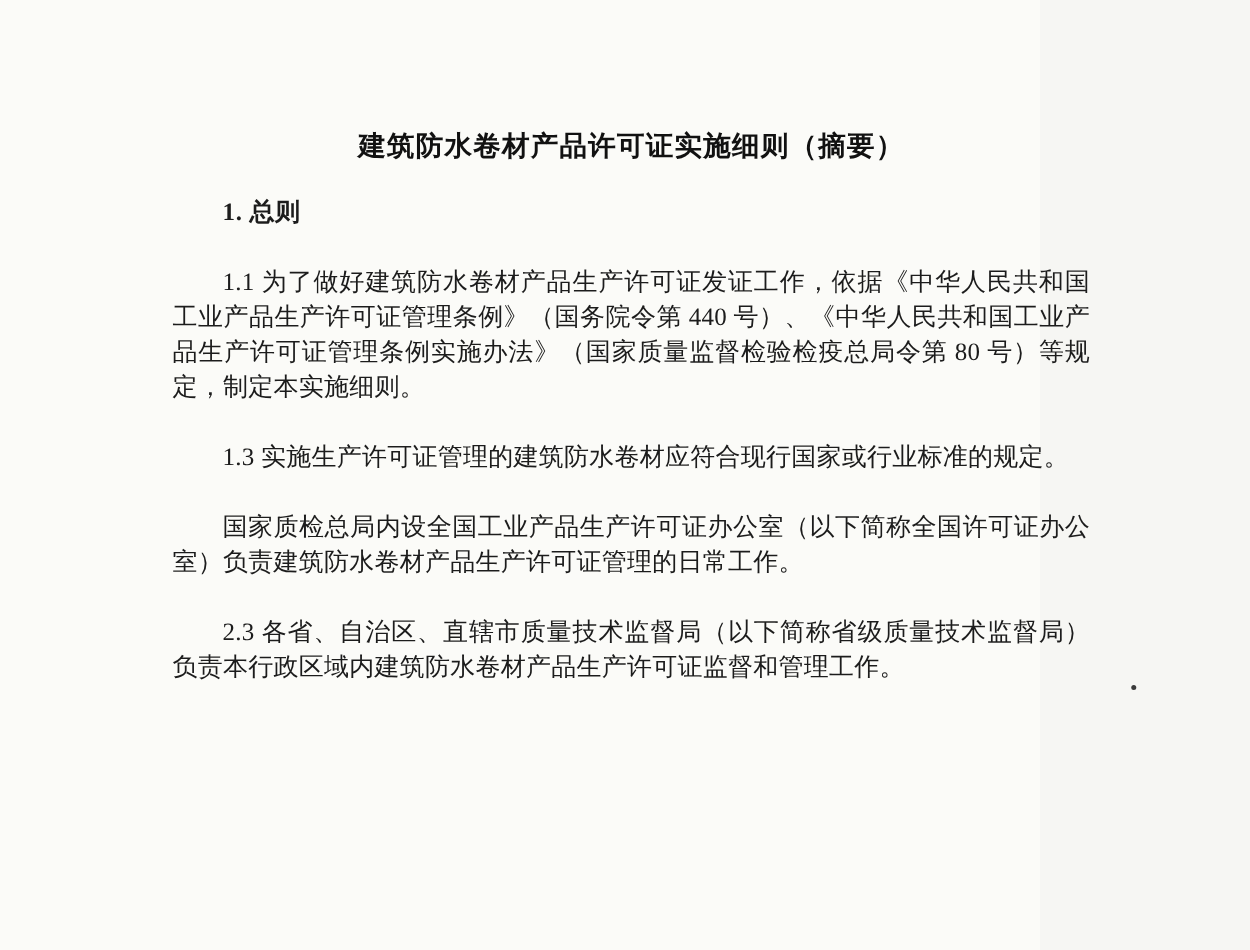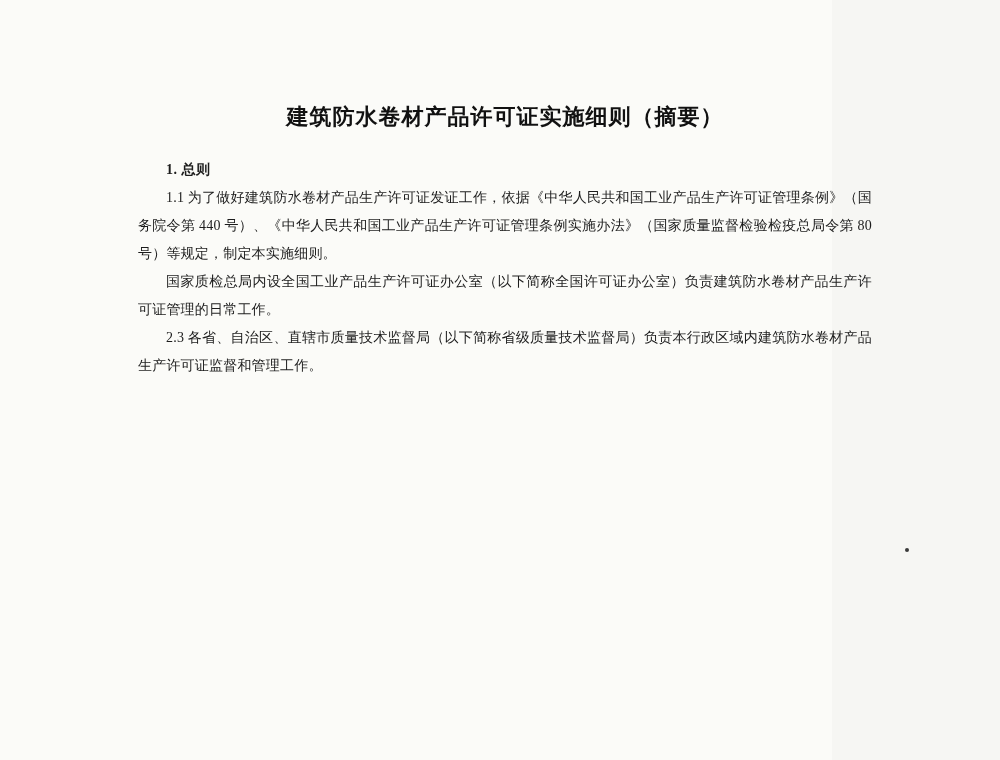--- a/index.html
+++ b/index.html
@@ -30,53 +30,55 @@
   }
   .doc-title {
     text-align: center;
     font-weight: bold;
     font-size: 22px;
     letter-spacing: 1px;
     margin: 0 0 24px 0;
     color: #111;
   }
   .block {
-    font-size: 14px;
+    font-size: 20px;
     line-height: 28px;
     margin: 0;
     color: #1c1c1c;
   }
   .heading {
     font-weight: bold;
     text-indent: 2em;
     letter-spacing: 0.5px;
   }
   .para {
     text-indent: 2em;
     text-align: justify;
     letter-spacing: 0.2px;
+    margin-top: 28px;
   }
   .speck {
     position: absolute;
     left: 905px;
     top: 548px;
     width: 4px;
     height: 4px;
     border-radius: 50%;
     background: #3a3a3a;
   }
 </style>
 </head>
 <body>
 
 <div class="page">
   <div class="content">
     <h1 class="doc-title">建筑防水卷材产品许可证实施细则（摘要）</h1>
 
     <p class="block heading">1. 总则</p>
     <p class="block para">1.1 为了做好建筑防水卷材产品生产许可证发证工作，依据《中华人民共和国工业产品生产许可证管理条例》（国务院令第 440 号）、《中华人民共和国工业产品生产许可证管理条例实施办法》（国家质量监督检验检疫总局令第 80 号）等规定，制定本实施细则。</p>
+    <p class="block para">1.3 实施生产许可证管理的建筑防水卷材应符合现行国家或行业标准的规定。</p>
 
     <p class="block para">国家质检总局内设全国工业产品生产许可证办公室（以下简称全国许可证办公室）负责建筑防水卷材产品生产许可证管理的日常工作。</p>
     <p class="block para">2.3 各省、自治区、直辖市质量技术监督局（以下简称省级质量技术监督局）负责本行政区域内建筑防水卷材产品生产许可证监督和管理工作。</p>
   </div>
 
   <div class="speck"></div>
 </div>
 
 </body></html>

